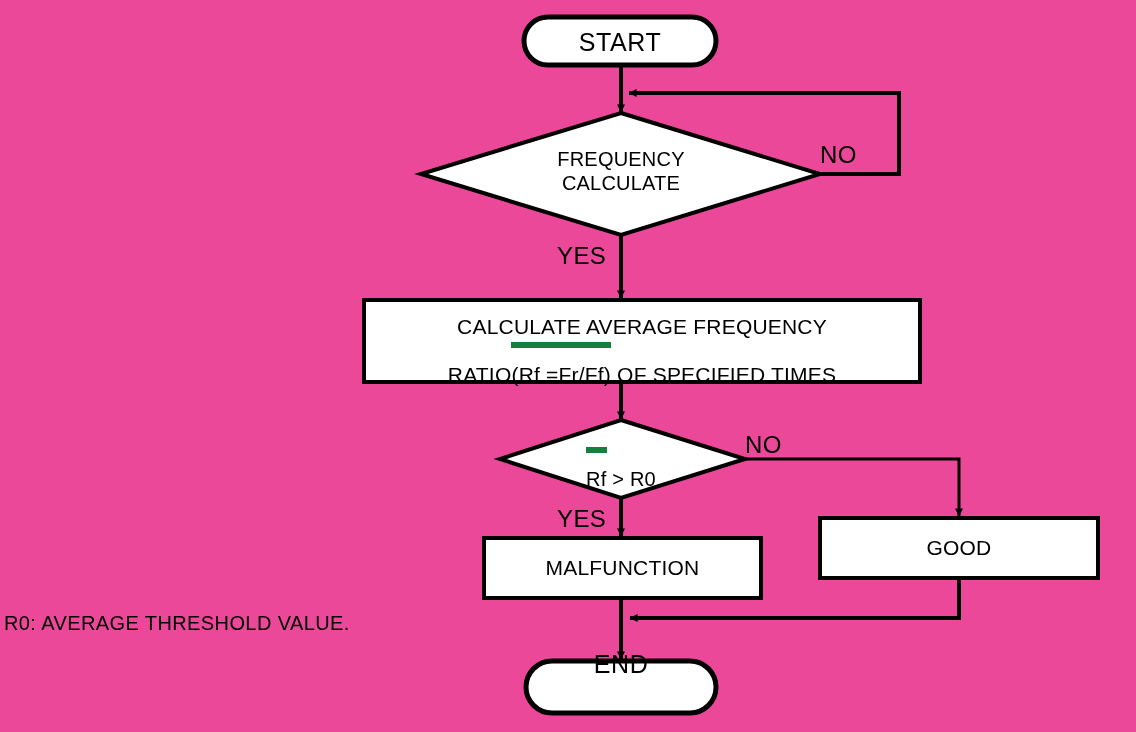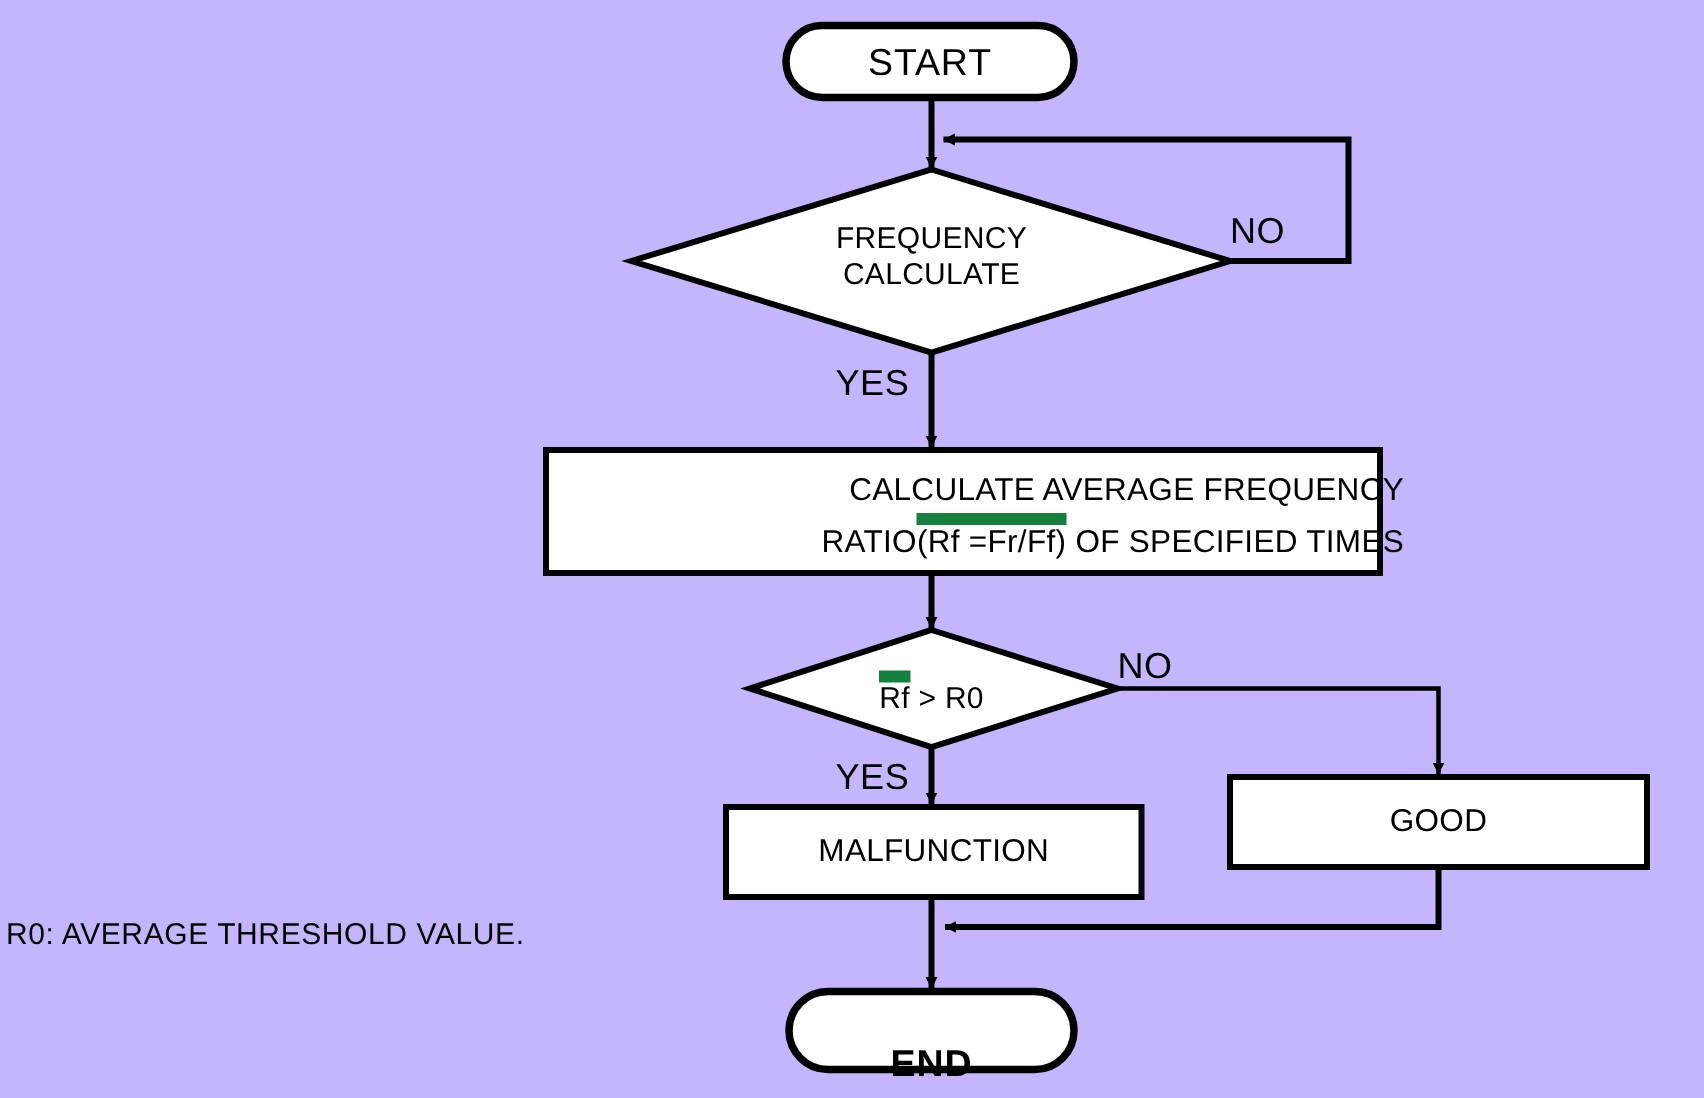--- a/index.html
+++ b/index.html
@@ -8,21 +8,21 @@
     background: #ffffff;
   }
   body {
     font-family: "Liberation Sans", sans-serif;
     color: #000000;
   }
   #flowchart-canvas {
     position: relative;
     width: 1136px;
     height: 732px;
-    background: #c4b5fd;
+    background: #ec4899;
     overflow: hidden;
   }
   #flow-svg {
     position: absolute;
     left: 0;
     top: 0;
     width: 1136px;
     height: 732px;
   }
   .node-text {
@@ -53,22 +53,22 @@
     color: #000000;
   }
   .note-label {
     position: absolute;
     font-size: 20px;
     letter-spacing: 0.4px;
     white-space: nowrap;
     color: #000000;
   }
   .ovl {
-    border-top: 8px solid #15803d;
-    padding-top: 1px;
+    border-top: 6px solid #15803d;
+    padding-top: 16px;
     display: inline-block;
     line-height: 1.05;
   }
 </style>
 </head>
 <body>
 
 <div id="flowchart-canvas">
 
   <svg id="flow-svg" viewBox="0 0 1136 732">
@@ -109,37 +109,37 @@
     <rect x="526" y="661" width="190" height="52" rx="26" ry="26" fill="#ffffff" stroke="#000000" stroke-width="5"></rect>
   </svg>
 
   <div class="node-text terminal-label" style="left:524px; top:28px; width:192px;">START</div>
 
   <div class="node-text decision-label" style="left:471px; top:148px; width:300px;">
     <div>FREQUENCY</div>
     <div>CALCULATE</div>
   </div>
 
-  <div class="node-text process-label" style="left:380px; top:315px; width:556px;text-align:right;">
+  <div class="node-text process-label" style="left:364px; top:315px; width:556px;">
     <div>CALCULATE AVERAGE FREQUENCY</div>
     <div style="margin-top:2px;">
       <span>RATIO</span><span class="ovl">(Rf =</span><span class="ovl">Fr/Ff)</span> <span>OF SPECIFIED TIMES</span>
     </div>
   </div>
 
   <div class="node-text decision-label" style="left:521px; top:447px; width:200px;">
     <span class="ovl">Rf</span>
     <span>&gt; R0</span>
   </div>
 
   <div class="node-text process-label" style="left:484px; top:556px; width:277px;">MALFUNCTION</div>
 
   <div class="node-text process-label" style="left:820px; top:536px; width:278px;">GOOD</div>
 
-  <div class="node-text terminal-label" style="left:526px; top:695px; width:190px;font-weight:bold;">END</div>
+  <div class="node-text terminal-label" style="left:526px; top:650px; width:190px;">END</div>
 
   <div class="branch-label" style="left:820px; top:141px;">NO</div>
 
   <div class="branch-label" style="left:557px; top:242px;">YES</div>
 
   <div class="branch-label" style="left:745px; top:431px;">NO</div>
 
   <div class="branch-label" style="left:557px; top:505px;">YES</div>
 
   <div class="note-label" style="left:4px; top:612px;">R0: AVERAGE THRESHOLD VALUE.</div>

